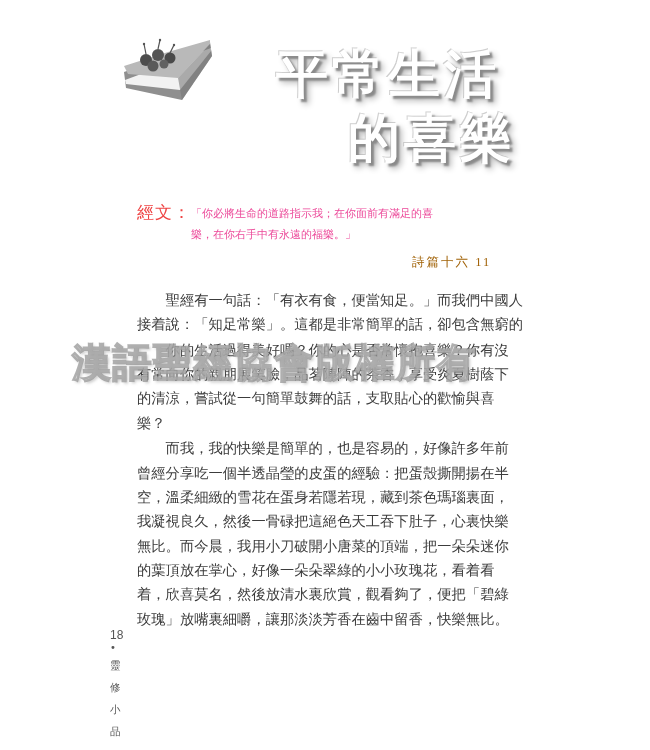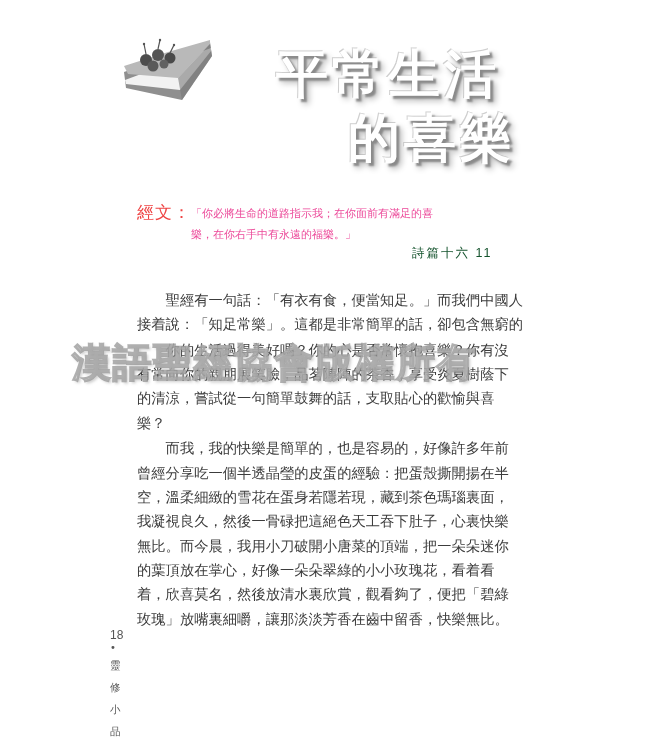--- a/index.html
+++ b/index.html
@@ -29,23 +29,23 @@
     .verse-label {
       position: absolute; left: 137px; top: 201px;
       font-size: 17px; color: #ef4444; letter-spacing: 1px;
     }
     .verse-text {
       position: absolute; left: 191px; top: 203px; width: 300px;
       font-size: 11px; line-height: 21px; color: #ec4899;
     }
     .verse-text div { white-space: nowrap; }
     .verse-ref {
-      position: absolute; left: 412px; top: 245px;
-      font-family: Liberation Sans, sans-serif;
-      font-size: 12.5px; color: #14532d; letter-spacing: 2px;
+      position: absolute; left: 412px; top: 254px;
+      font-family: Liberation Serif, serif;
+      font-size: 12.5px; color: #a16207; letter-spacing: 2px;
       white-space: nowrap;
     }
 
     .body-text {
       position: absolute; left: 137px; top: 288px; width: 345px;
       font-size: 14.3px; line-height: 24.4px; color: #3c3c3c;
     }
     .body-text .para { margin-bottom: 0.9px; }
     .body-text .line { white-space: nowrap; height: 24.4px; }
 

